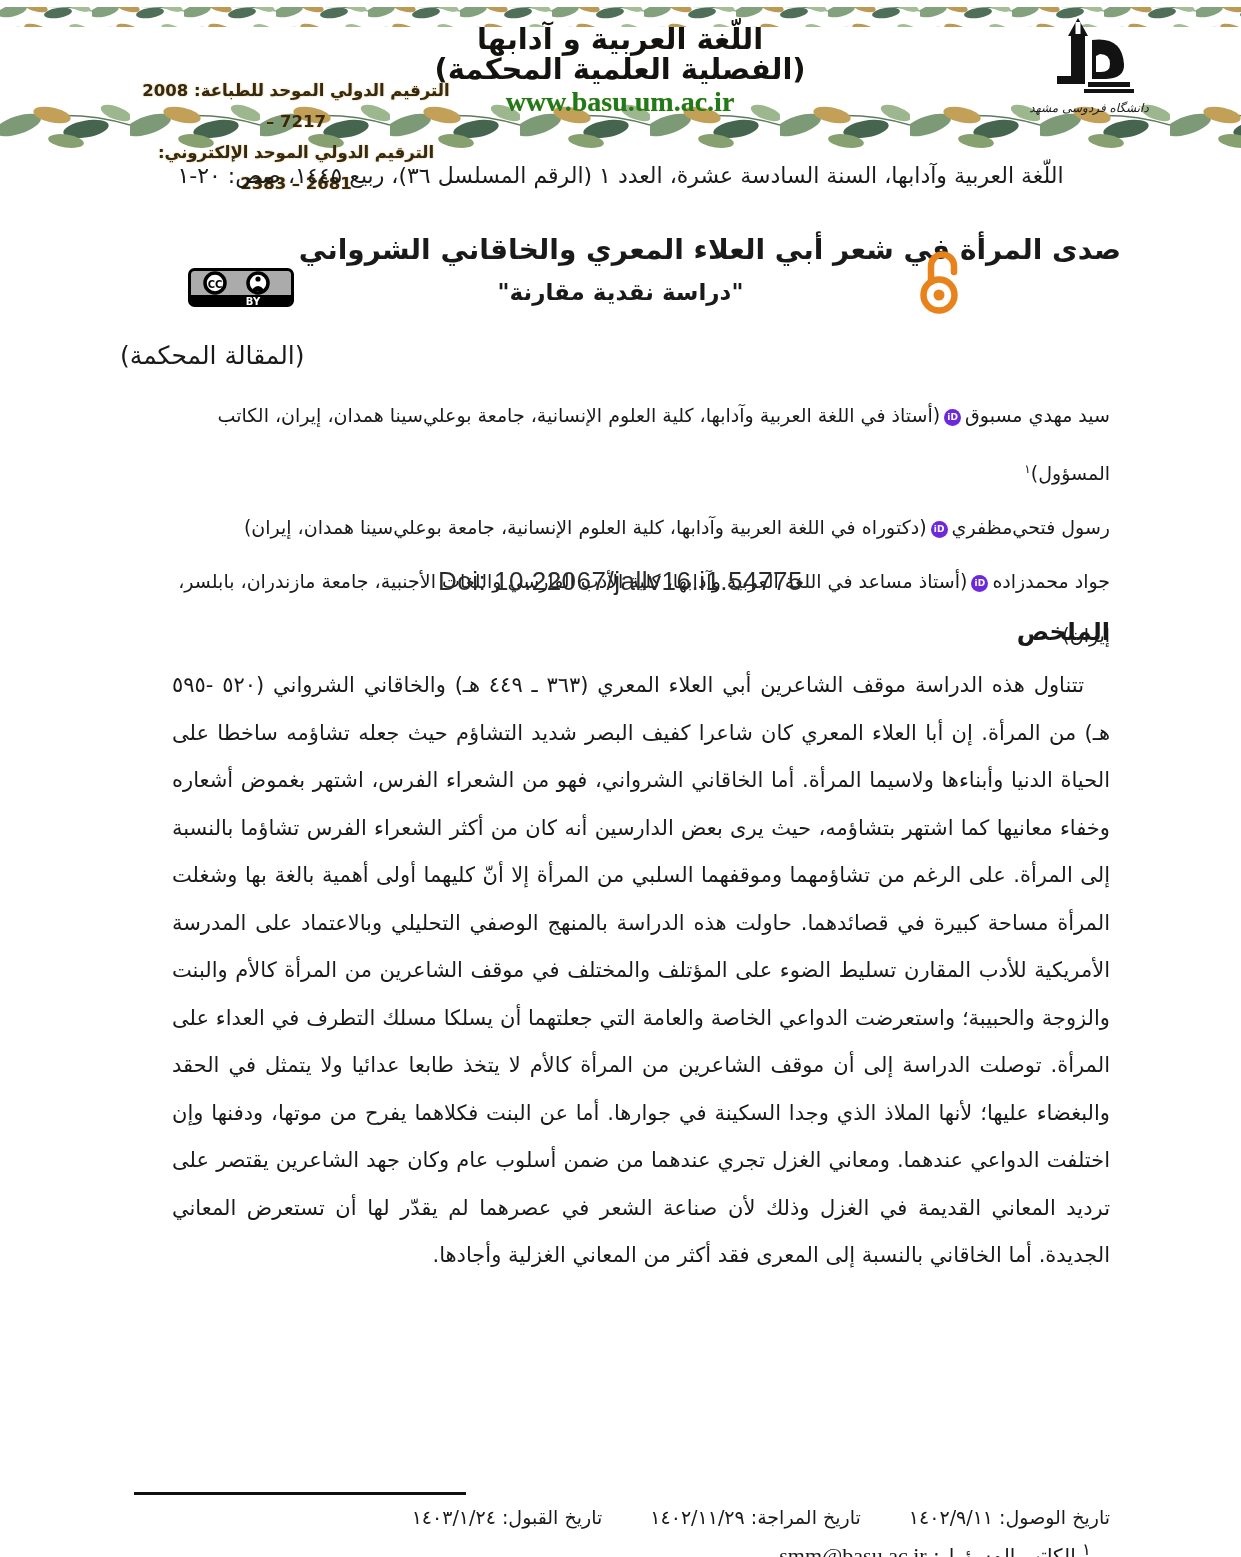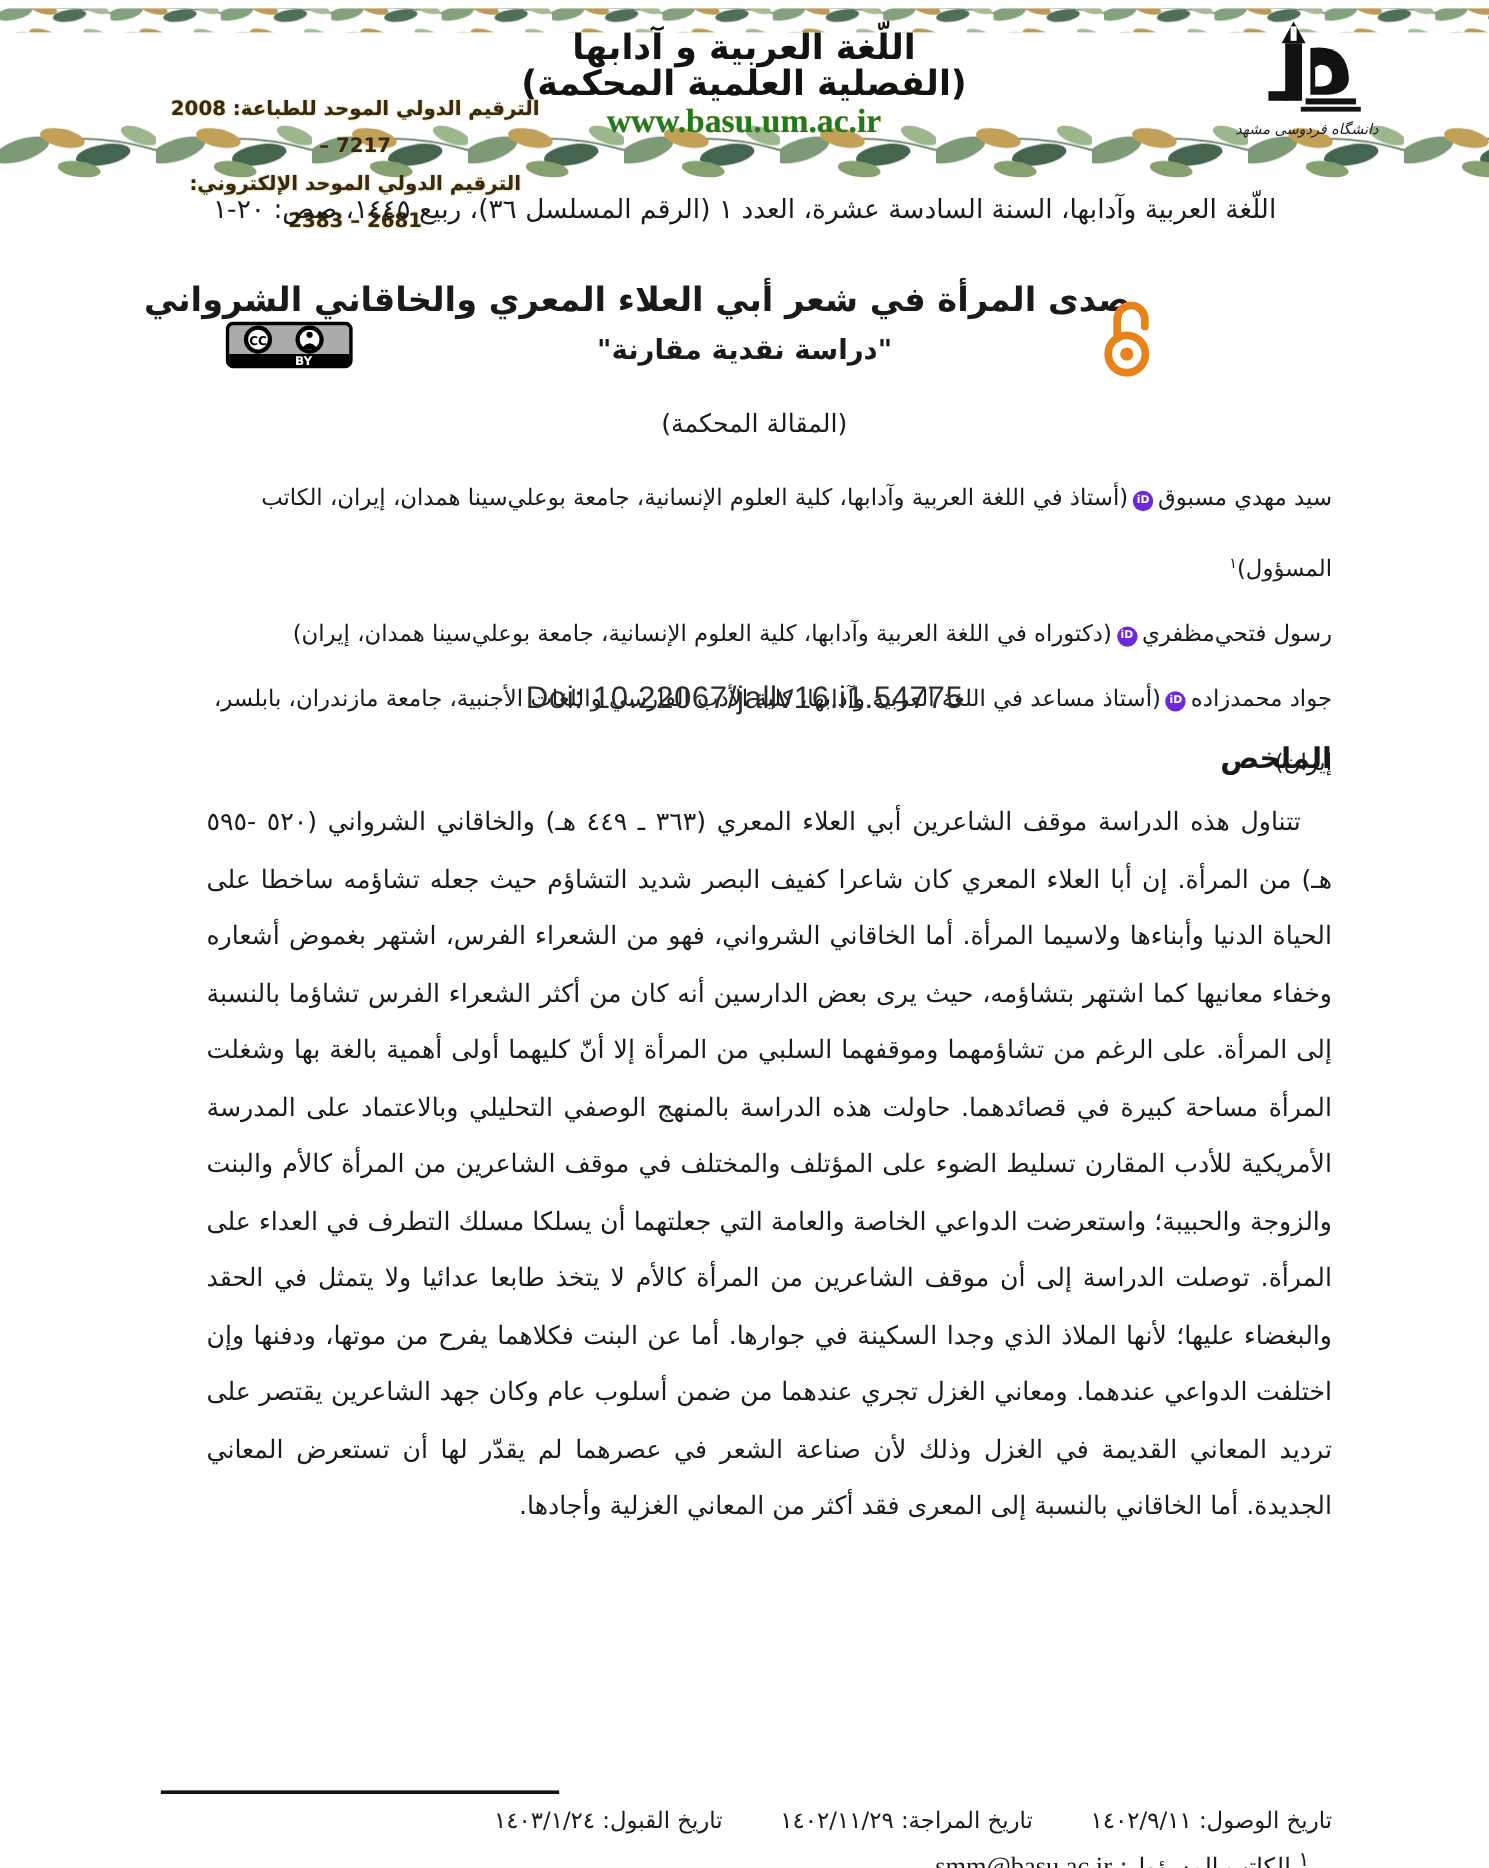--- a/index.html
+++ b/index.html
@@ -15,25 +15,25 @@
   .banner-title{font-size:29px;font-weight:bold;color:#151310;line-height:30px;}
   .banner-site{font-size:28px;font-weight:bold;color:#1e7a1f;direction:ltr;
     font-family:"Liberation Serif",serif;text-shadow:0 0 1px #c9a84f;line-height:36px;}
   .issn-block{position:absolute;top:34px;left:138px;width:316px;text-align:center;
     font-weight:bold;font-size:16.5px;line-height:31px;color:#35290f;
     text-shadow:0 0 2px rgba(205,165,85,.85);margin-top:41px;}
   .issn-val{direction:ltr;unicode-bidi:isolate;}
   .logo-wrap{position:absolute;top:16px;left:1026px;width:126px;height:106px;text-align:center;}
   
   .issue-line{position:absolute;top:163px;left:120px;right:120px;text-align:center;font-size:22px;}
-  .paper-title{position:absolute;top:214px;left:120px;right:120px;text-align:left;
+  .paper-title{position:absolute;top:214px;left:120px;right:120px;text-align:right;
     font-size:28px;font-weight:bold;}
   .paper-subtitle{position:absolute;top:279px;left:120px;right:120px;text-align:center;
     font-size:23px;font-weight:bold;}
-  .article-type{position:absolute;top:341px;left:120px;right:104px;text-align:center;font-size:21px;}
+  .article-type{position:absolute;top:341px;left:120px;right:104px;text-align:left;font-size:25px;}
   .cc-badge{position:absolute;top:268px;left:188px;}
   .oa-icon{position:absolute;top:251px;left:918px;}
   .authors{position:absolute;top:388px;right:131px;left:131px;text-align:right;
     font-size:19px;line-height:54px;}
   .orcid{display:inline-block;width:17px;height:17px;border-radius:50%;
     background:#6d28d9;color:#fff;font-size:9px;font-weight:bold;line-height:17px;
     text-align:center;vertical-align:2px;margin:0 4px;direction:ltr;}
   .author-sup{font-size:12px;vertical-align:7px;}
   .doi-line{position:absolute;top:566px;left:120px;right:120px;text-align:center;direction:ltr;
     font-family:"Liberation Sans",sans-serif;font-size:26px;color:#2b2b2b;letter-spacing:.5px;}

